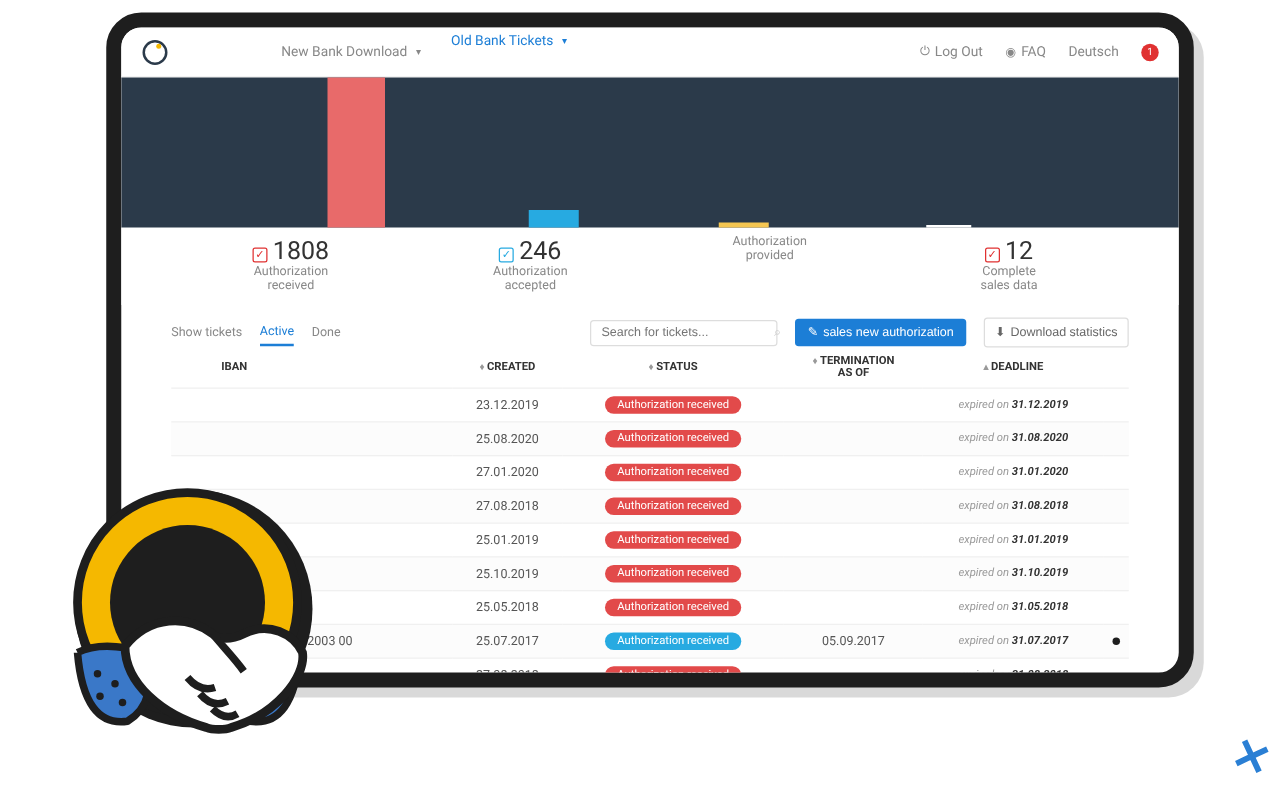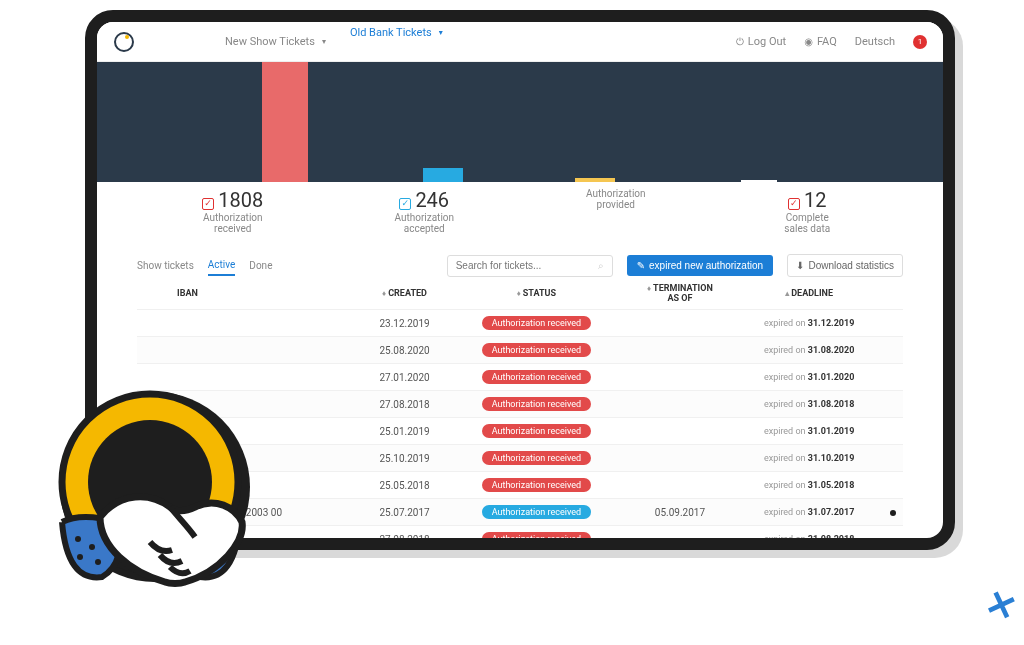--- a/index.html
+++ b/index.html
@@ -63,35 +63,35 @@
   .stat.blue .checkbox{border-color:#27aae1;}
   .stat.blue .checkbox::after{color:#27aae1;}
   .content {
     padding: 10px 40px;
     font-size:10px;
   }
   .filter-bar{display:flex;align-items:center;gap:14px;margin-bottom:0;}
   .filter-bar .lbl{color:#888;}
   .filter-bar .tab{color:#888;cursor:pointer;padding:4px 0;}
   .filter-bar .tab.active{color:#1c7ed6;border-bottom:2px solid #1c7ed6;}
-  .search{margin-left:auto;border:1px solid #ddd;border-radius:3px;padding:4px 8px;width:166px;color:#aaa;display:flex;align-items:center;gap:6px;background:#fff;}
+  .search{margin-left:auto;border:1px solid #ddd;border-radius:3px;padding:4px 8px;width:150px;color:#aaa;display:flex;align-items:center;gap:6px;background:#fff;}
   .search input{border:none;outline:none;font-size:10px;flex:1;color:#666;}
   .btn-primary{background:#1c7ed6;color:#fff;border:none;border-radius:3px;padding:5px 10px;font-size:10px;cursor:pointer;display:flex;align-items:center;gap:4px;}
   .btn-outline{background:#fff;color:#666;border:1px solid #ddd;border-radius:3px;padding:5px 8px;font-size:10px;cursor:pointer;display:flex;align-items:center;gap:4px;}
   table{width:100%;border-collapse:collapse;font-size:10px;}
   thead th{color:#333;font-weight:700;text-align:center;padding:6px 4px;font-size:9px;}
   thead th .sort{color:#999;font-size:8px;margin-right:2px;}
   tbody tr{border-top:1px solid #f0f0f0;}
   tbody tr:nth-child(even){background:#fcfcfc;}
   tbody td{padding:6px 4px;text-align:center;color:#555;}
   .iban-col{text-align:left;padding-left:8px;}
   .badge{display:inline-block;padding:2px 10px;border-radius:10px;color:#fff;font-size:9px;}
   .badge-red{background:#e24a4a;}
   .badge-blue{background:#27aae1;}
-  .deadline{font-size:9px;}
+  .deadline{font-size:9px;font-style:italic;}
   .deadline .exp{color:#999;}
   .deadline b{color:#333;font-weight:700;}
   .row-dot{width:6px;height:6px;border-radius:50%;background:#1e1e1e;display:inline-block;}
   
   .illus{position:absolute;left:20px;bottom:18px;width:330px;height:280px;pointer-events:none;}
   .plus{position:absolute;right:8px;bottom:18px;font-size:36px;color:#2a7fd4;font-weight:700;transform:rotate(20deg);}
   .caret-down::after{content:"▾";font-size:8px;margin-left:3px;}
 </style>
 </head>
 <body>
@@ -99,21 +99,21 @@
 <div class="device-frame">
 
   <div class="topbar">
     <div class="logo-box">
       <svg width="22" height="22" viewBox="0 0 22 22">
           <circle cx="11" cy="11" r="9" fill="none" stroke="#2b3a4a" stroke-width="2"></circle>
           <circle cx="14" cy="6" r="2" fill="#f5b800"></circle>
         </svg>
     </div>
     <div class="nav-links">
-      <div class="nav-link caret-down">New Show Tickets</div>
+      <div class="nav-link caret-down">New Bank Download</div>
       <div class="nav-link active caret-down">Old Bank Tickets</div>
     </div>
     <div class="top-right">
       <div class="nav-link">
         <span class="icon">⏻</span>
         <span>Log Out</span>
       </div>
       <div class="nav-link">
         <span class="icon">◉</span>
         <span>FAQ</span>
@@ -157,21 +157,21 @@
     <div class="filter-bar">
       <span class="lbl">Show tickets</span>
       <span class="tab active">Active</span>
       <span class="tab">Done</span>
       <div class="search">
         <input placeholder="Search for tickets..." style="">
         <span style="color:#ccc;">⌕</span>
       </div>
       <button class="btn-primary">
         <span>✎</span>
-        <span>expired new authorization</span>
+        <span>sales new authorization</span>
       </button>
       <button class="btn-outline">
         <span>⬇</span>
         <span>Download statistics</span>
       </button>
     </div>
 
     <table>
       <thead>
         <tr>

